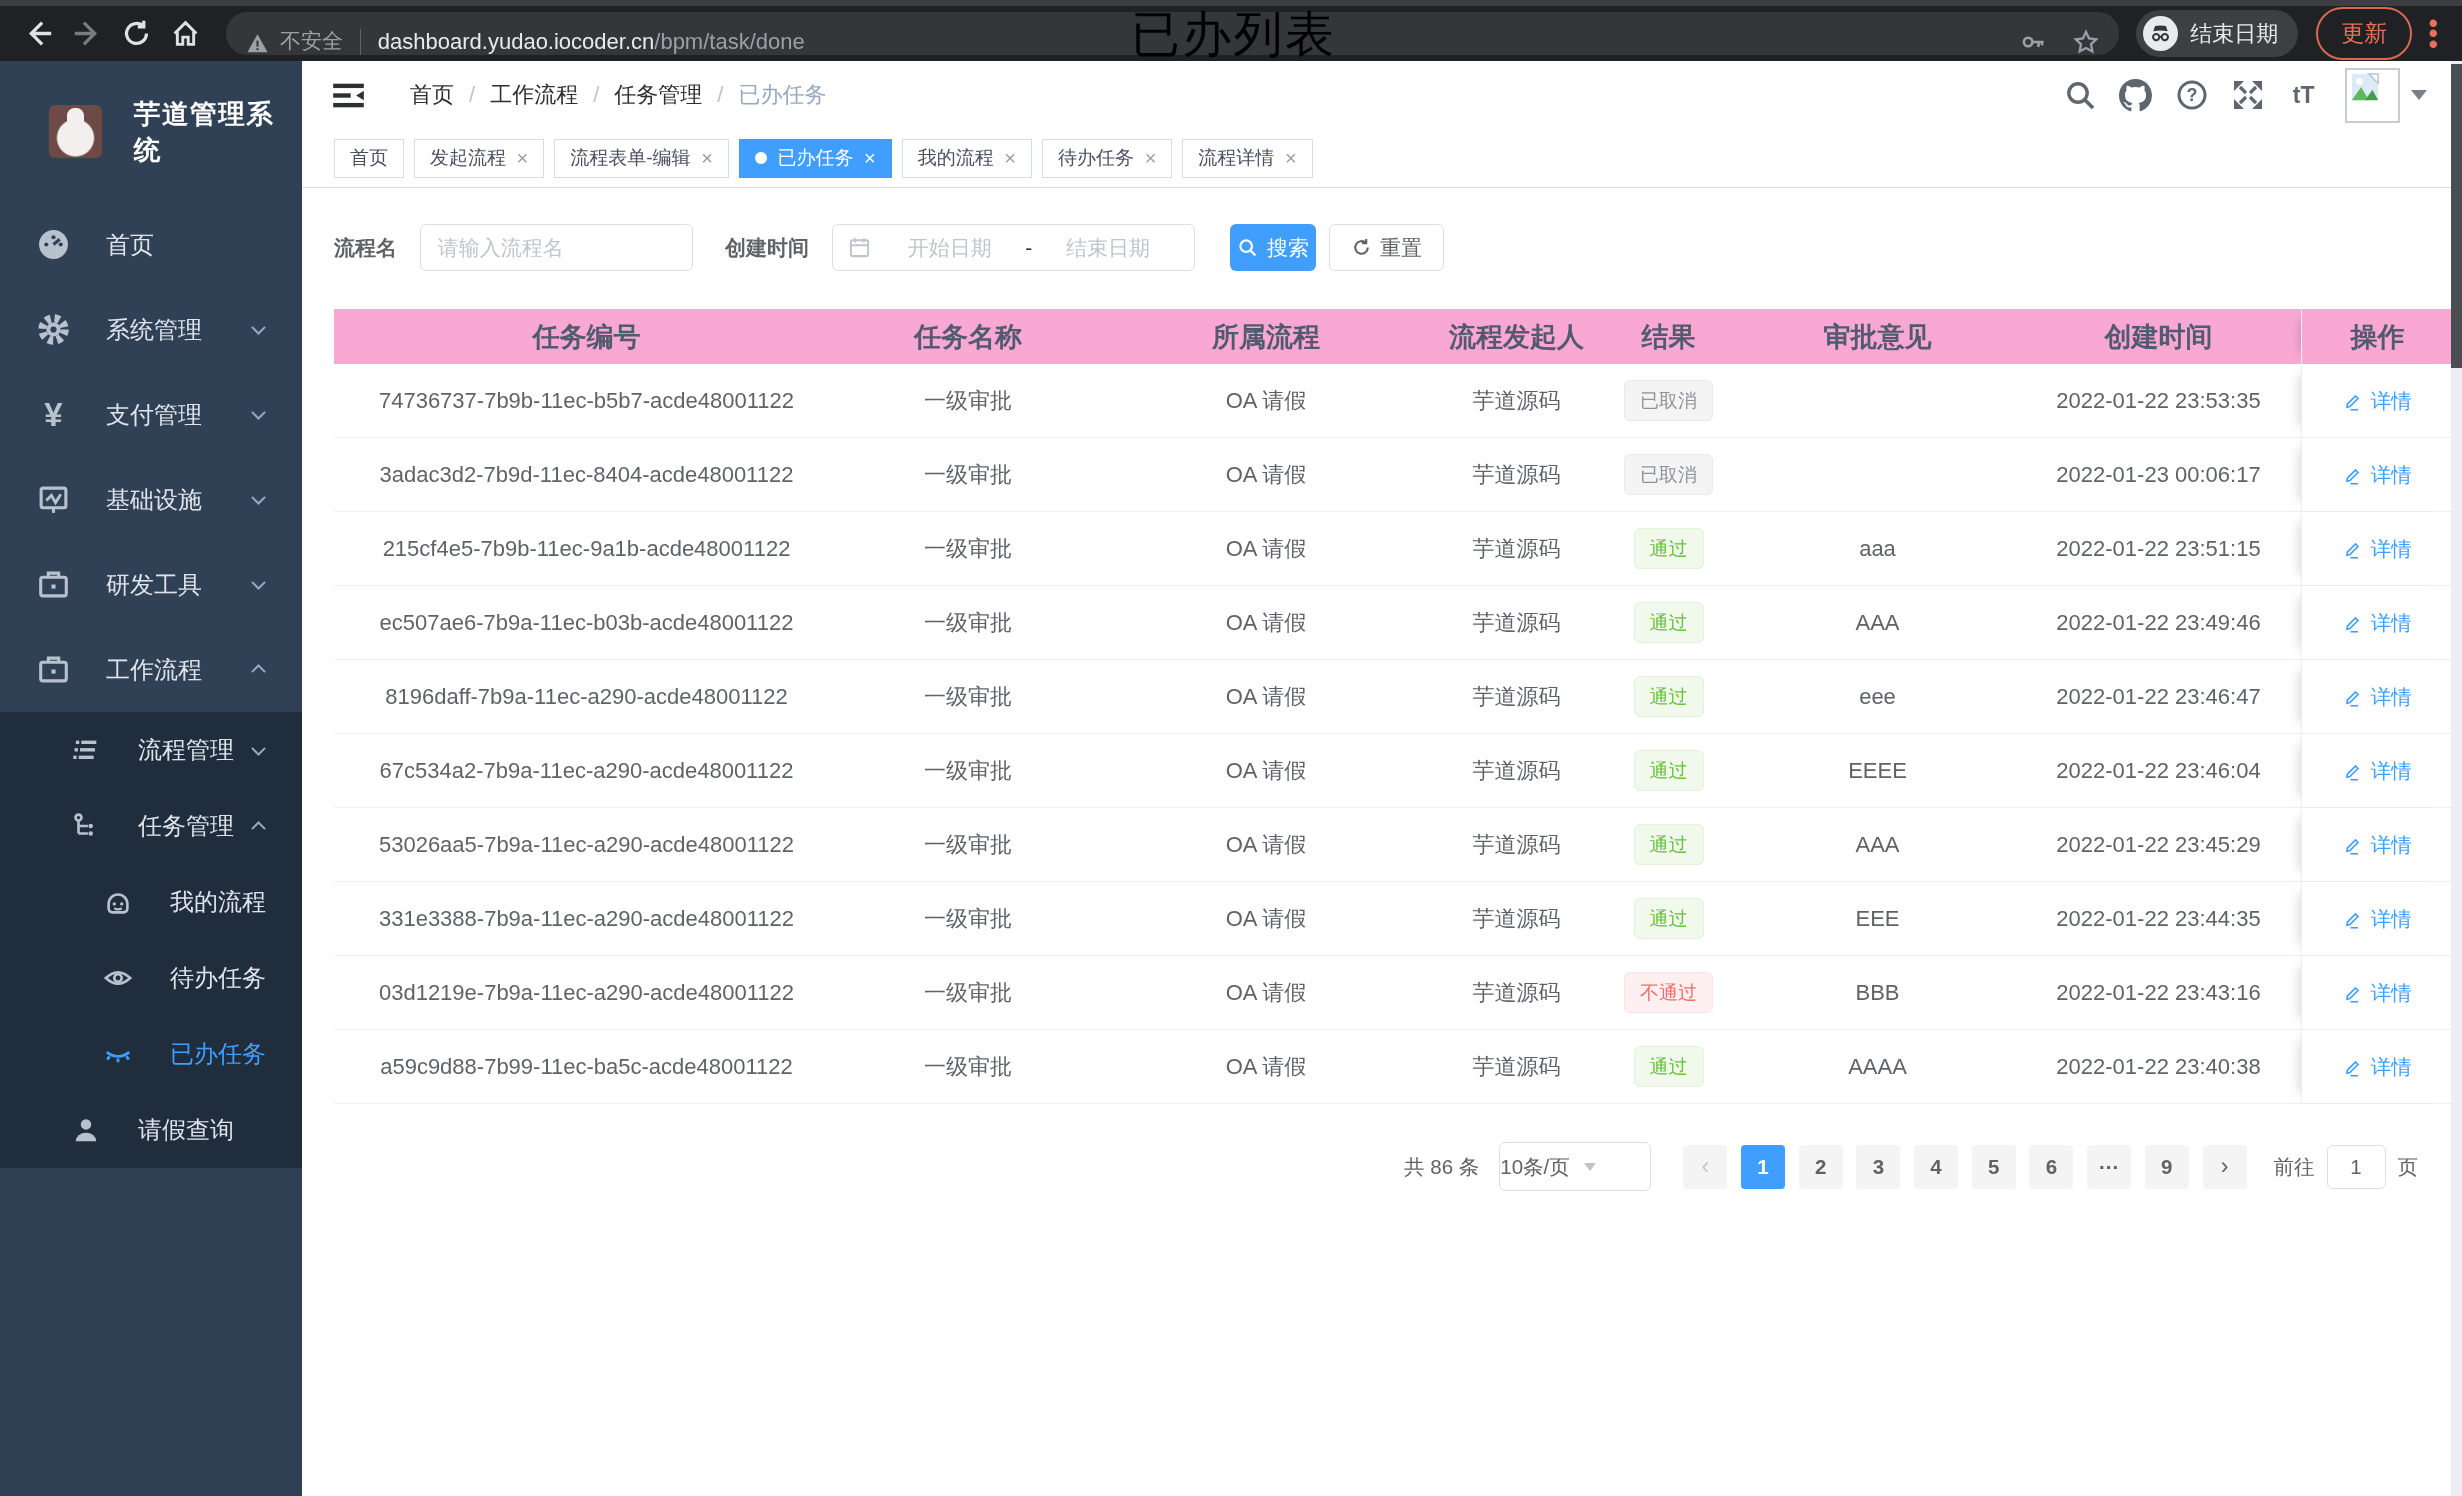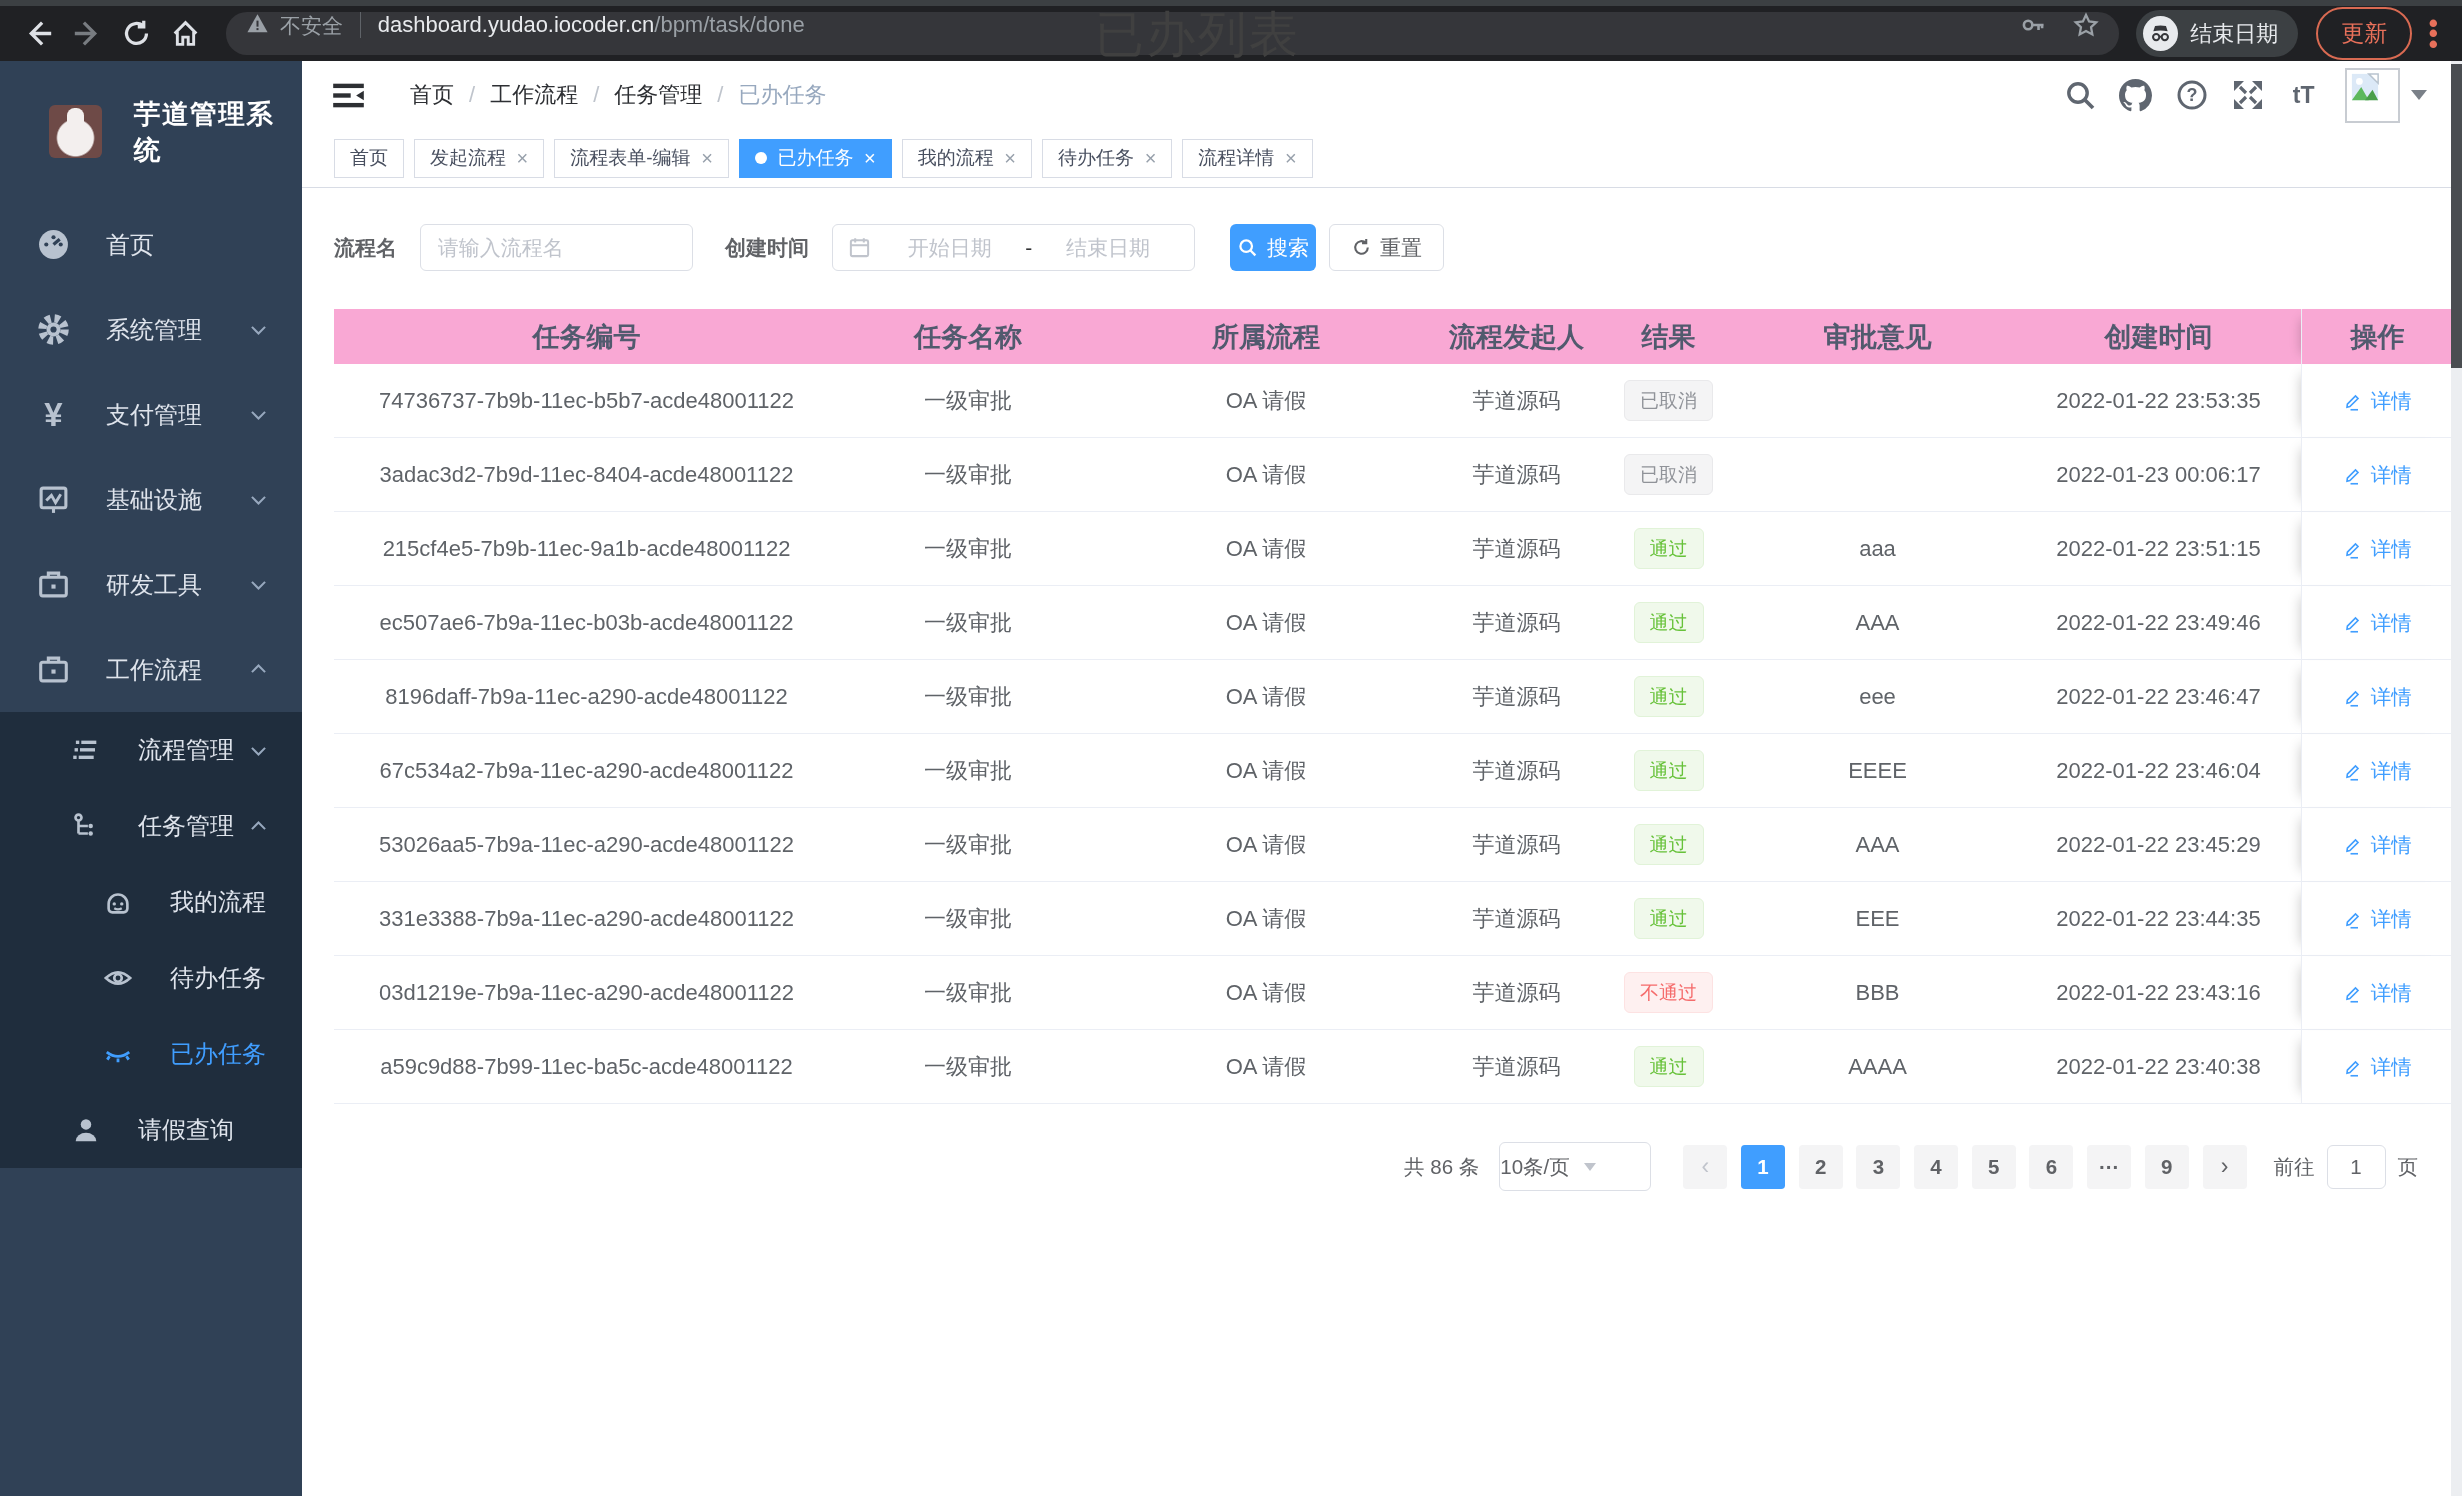--- a/index.html
+++ b/index.html
@@ -8,36 +8,36 @@
   svg { display:block; }
 
   
   .chrome { position:absolute; top:0; left:0; width:2462px; height:61px;
     background:#202124; display:flex; align-items:center; padding:0 13.7px;
     border-top:6px solid #3c4043; z-index:5; }
   .nav-ic { width:49px; height:49px; display:flex; align-items:center; justify-content:center;
     color:#dee1e6; flex:0 0 auto; }
   .nav-ic.dis { color:#787c81; }
   .omnibox { flex:1; height:43px; background:#35363a; border-radius:21px; margin:0 16.7px;
-    display:flex; align-items:flex-start; padding:0 20px; color:#9aa0a6; font-size:21px; }
+    display:flex; align-items:flex-end; padding:0 20px; color:#9aa0a6; font-size:21px; }
   .omni-sep { width:1.5px; height:26px; background:#5f6368; margin:0 16.7px; }
   .url-host { color:#e8eaed; font-size:22px; }
   .url-path { color:#9aa0a6; font-size:22px; }
   .omni-spacer { flex:1; }
   .incog { height:47px; background:#3c4043; border-radius:23.5px; display:flex; align-items:center;
     padding:0 20px 0 7.6px; margin-right:18px; }
   .incog-circle { width:35px; height:35px; border-radius:50%; background:#e8eaed;
     display:flex; align-items:center; justify-content:center; margin-right:12px; }
   .incog-label { color:#e8eaed; font-size:22px; }
   .update-btn { border:2.3px solid #d96a52; border-radius:29px; color:#e8705a;
     font-size:23px; padding:9px 23px; margin-right:6px; }
   .dots { color:#e8705a; font-size:26px; letter-spacing:0; width:30px; text-align:center;
     line-height:10.6px; font-weight:700; }
 
-  .annotation { position:absolute; left:1095px; top:1.5px; font-size:49px; color:#404040;
+  .annotation { position:absolute; left:1131px; top:1.5px; font-size:49px; color:#000000;
     z-index:50; letter-spacing:2.3px; font-weight:500; }
 
   
   .app { position:absolute; top:61px; left:0; width:2462px; height:1435px; display:flex; }
 
   
   .sidebar { width:302px; background:#304156; flex:0 0 auto; color:#dfe4ec; }
   .logo { height:141px; display:flex; align-items:center; padding-left:49px; }
   .logo-img { width:53px; height:53px; border-radius:6px;
     background:#6e4a47 radial-gradient(circle at 50% 62%, #f3efee 0 42%, rgba(243,239,238,0) 46%); 

